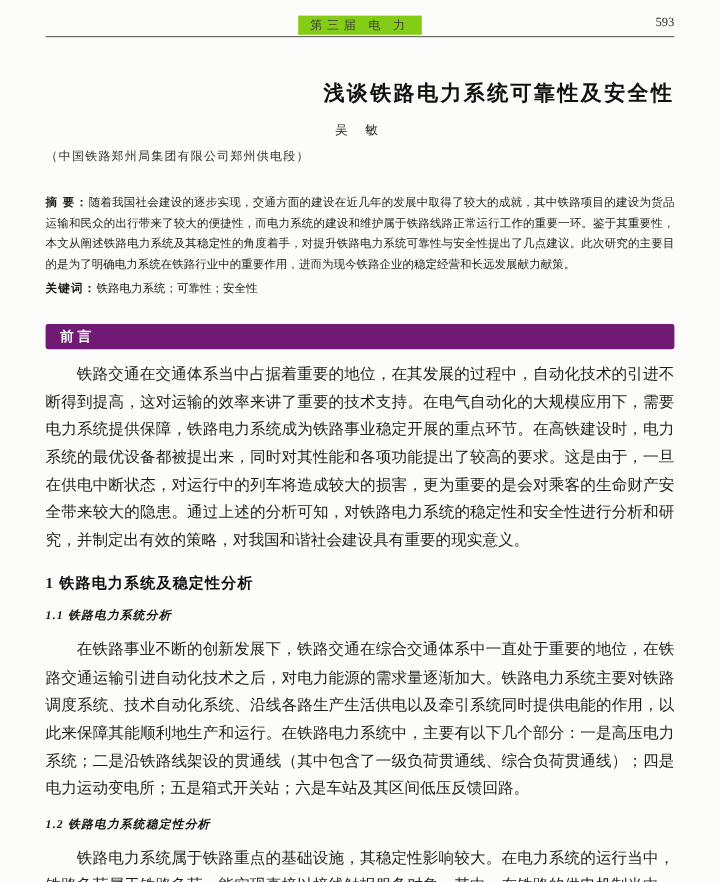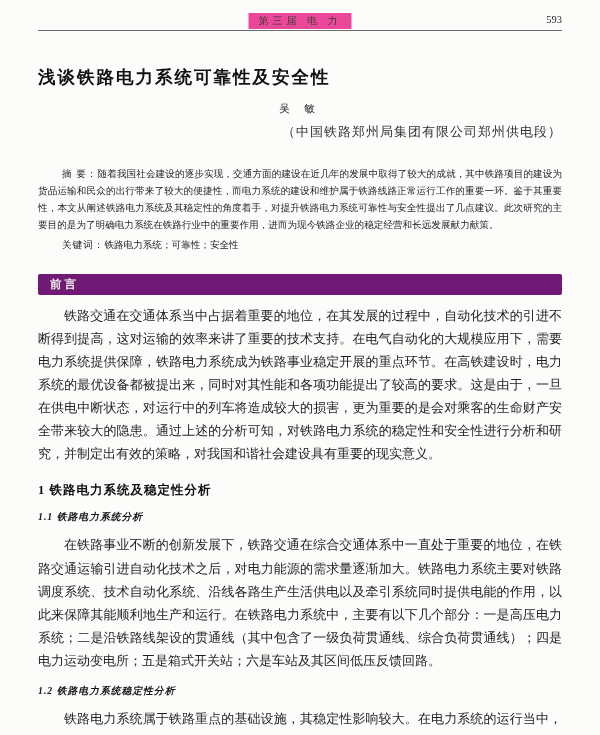--- a/index.html
+++ b/index.html
@@ -26,66 +26,65 @@
     margin-bottom: 2px;
   }
   .journal-title {
     position: absolute;
     left: 50%;
     transform: translateX(-50%);
     top: 1px;
     font-size: 10px;
     letter-spacing: 4px;
     color: #3c3c3c;
-    background: #ec4899;
+    background: #84cc16;
     padding: 1px 10px;
     white-space: nowrap;
   }
   .page-number {
     position: absolute;
     right: 0;
     top: 2px;
     font-size: 10.5px;
     color: #2a2a2a;
   }
   
   .article-title {
     margin: 34px 0 0 0;
-    text-align: left;
+    text-align: right;
     font-size: 17.5px;
     font-weight: bold;
     letter-spacing: 2px;
     color: #111;
   }
   .author-name {
     margin-top: 13px;
     text-align: center;
     font-size: 10.5px;
     letter-spacing: 6px;
     color: #222;
   }
   .author-affiliation {
     margin-top: 7px;
-    text-align: right;
-    font-size: 13px;
+    text-align: left;
+    font-size: 10px;
     color: #333;
     letter-spacing: 1px;
   }
   
   .abstract-block {
     margin-top: 24px;
     font-size: 9.6px;
     line-height: 1.78;
     text-align: justify;
     color: #1e1e1e;
   }
   .abstract-label, .keywords-label {
-    font-weight: normal;
+    font-weight: bold;
     letter-spacing: 1px;
-    margin-left: 24px;
   }
   .keywords-block {
     margin-top: 4px;
     font-size: 9.6px;
     line-height: 1.7;
     font-weight: bold;
     color: #1a1a1a;
   }
   .keywords-block .keywords-text { font-weight: normal; }
   

